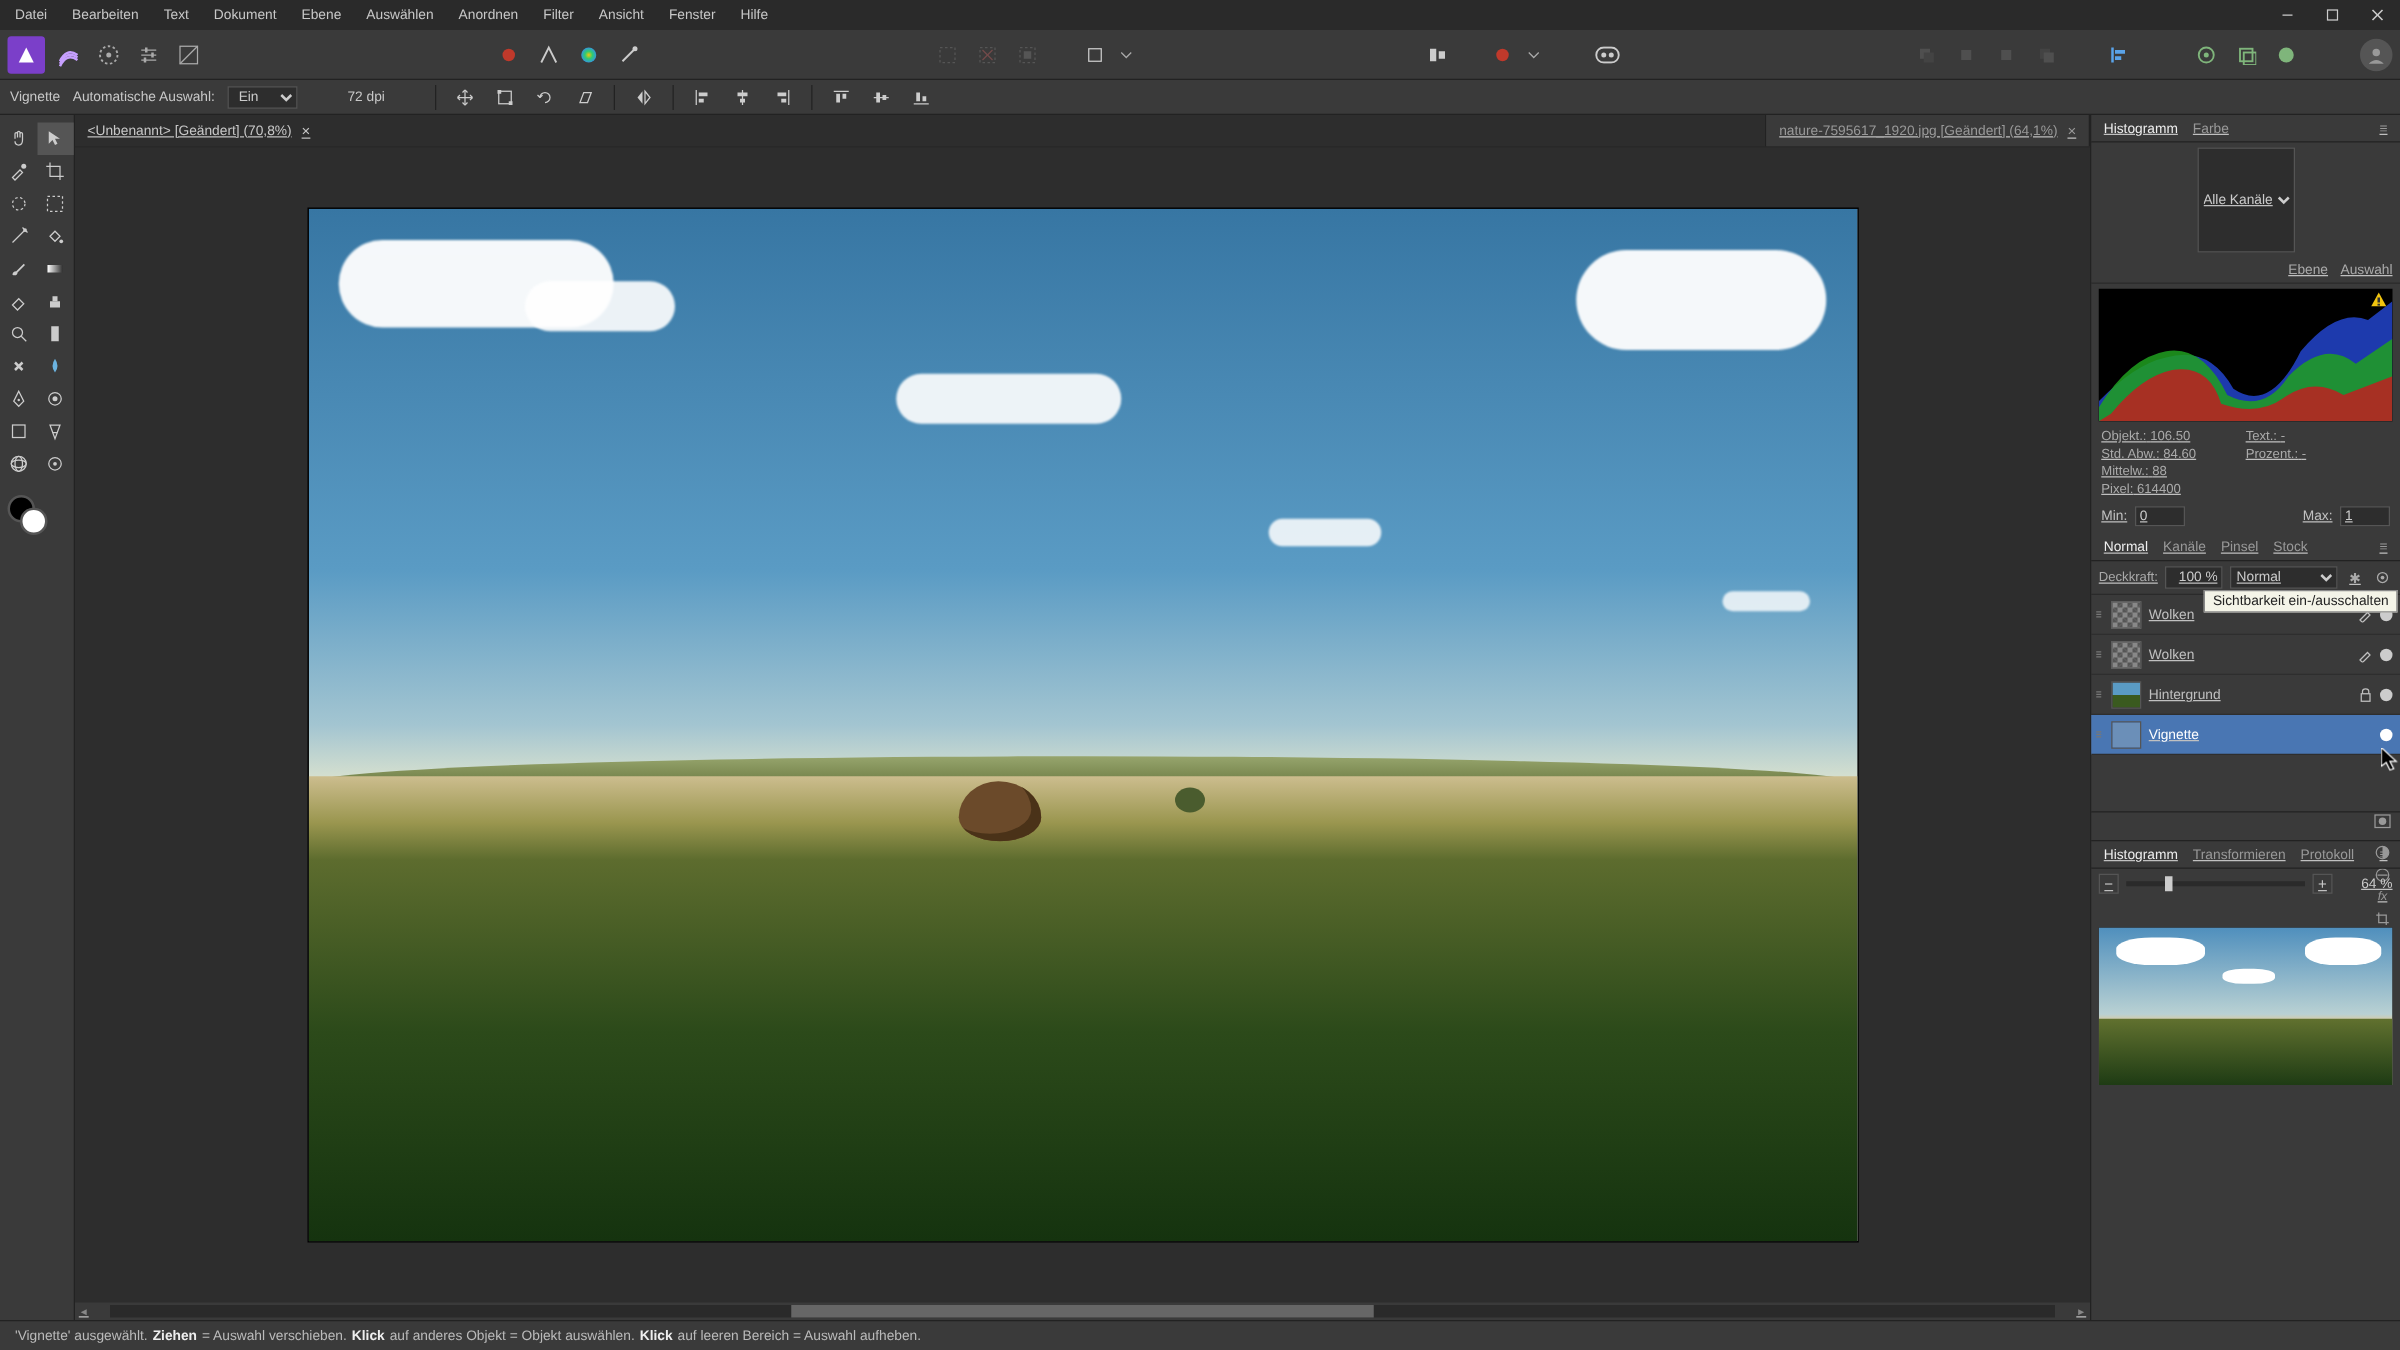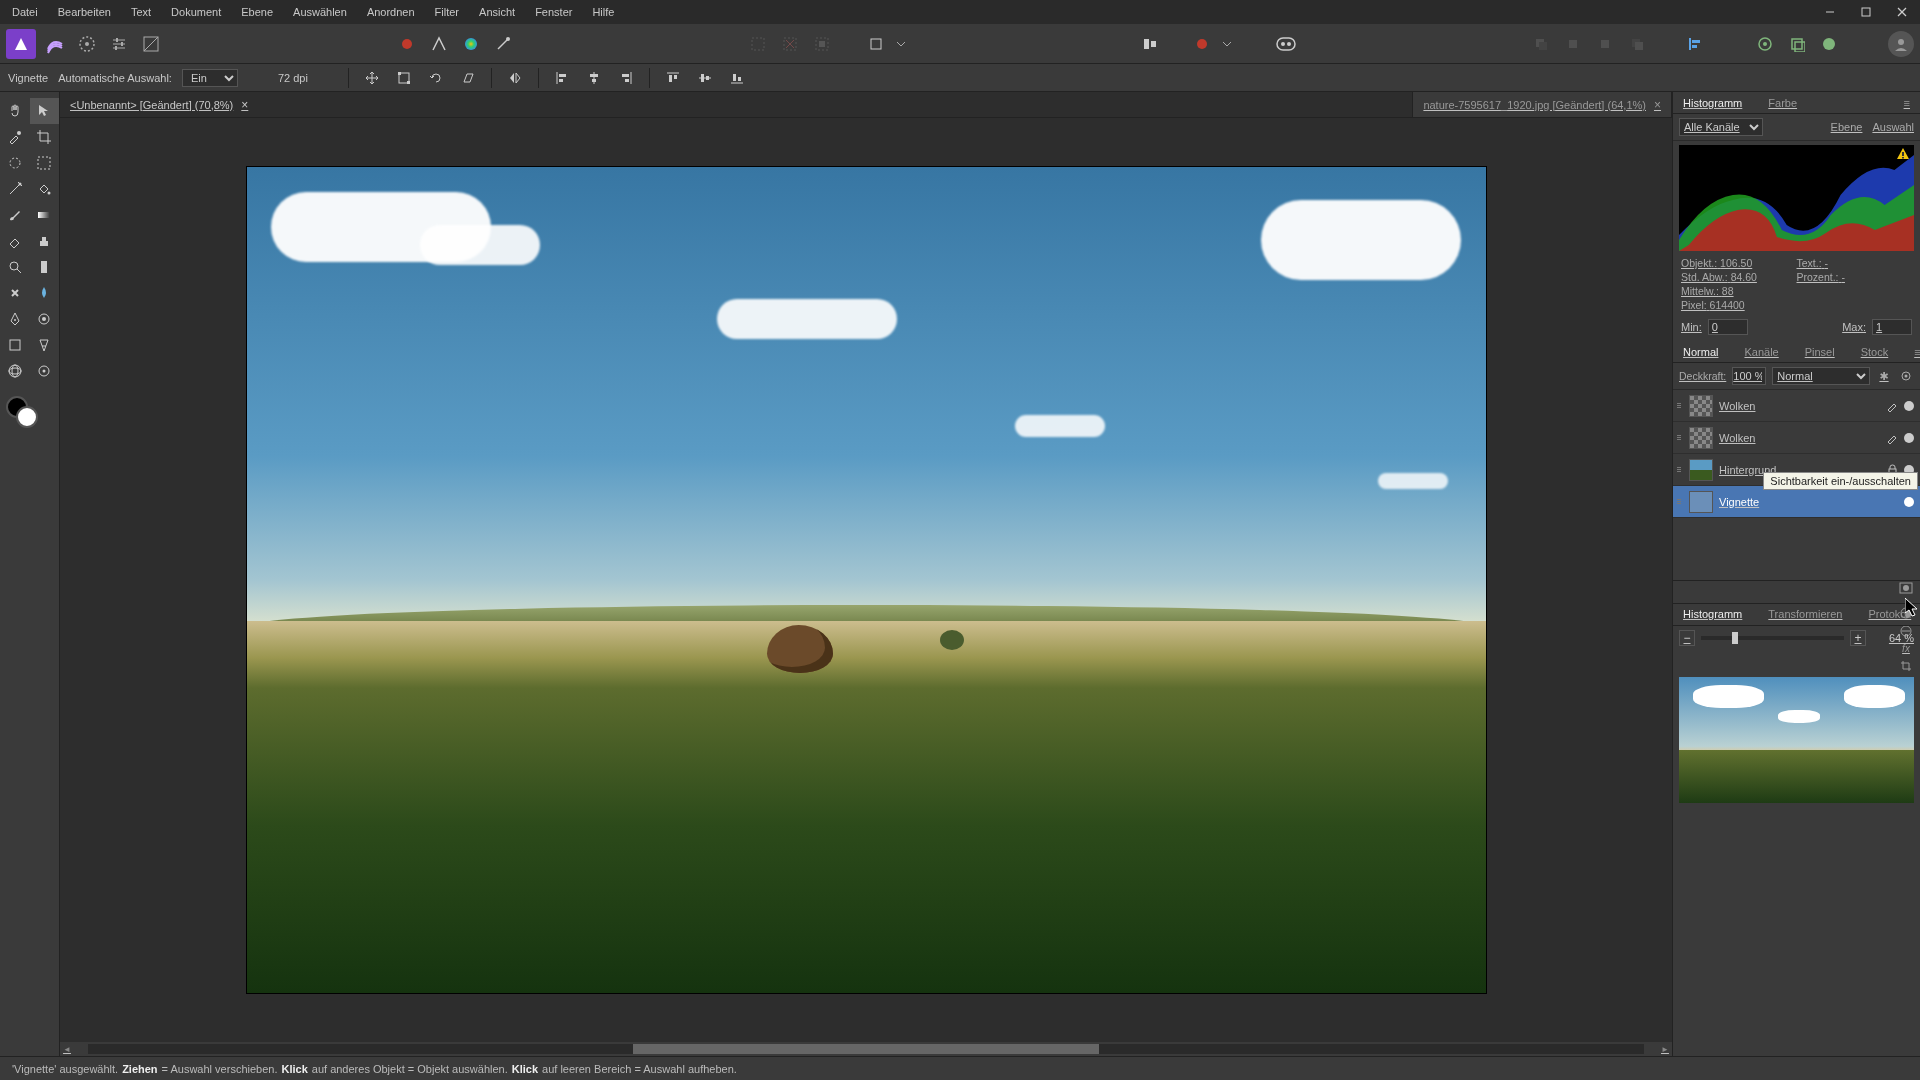--- a/index.html
+++ b/index.html
@@ -71,42 +71,42 @@
 .c4 { top:30%; left:62%; width:90px; height:22px; border-radius:20px; opacity:.85;}
 .c5 { top:37%; right:3%; width:70px; height:16px; border-radius:14px; opacity:.8;}
 
 .hscroll { height:14px; background:#3a3a3a; display:flex; align-items:center; }
 .hscroll .track { flex:1; height:10px; background:#2a2a2a; margin:0 14px; position:relative; }
 .hscroll .thumb { position:absolute; left:35%; width:30%; top:0; bottom:0; background:#666; }
 .hscroll .arrow { width:14px; text-align:center; font-size:8px; color:#888; }
 
 
 .rightcol { width: 248px; background:#3a3a3a; border-left:1px solid #222; display:flex; flex-direction:column; }
-.panel-tabs { display:flex; height:22px; align-items:center; border-bottom:1px solid #222; padding:0 4px; gap:14px; font-size:11px; }
+.panel-tabs { display:flex; height:22px; align-items:center; border-bottom:1px solid #222; padding:0 4px; gap:0; font-size:11px; }
 .panel-tabs span { padding:3px 6px; cursor:pointer; color:#999; }
 .panel-tabs span.active { color:#eee; }
 .panel-tabs .menuicon { margin-left:auto; cursor:pointer; }
 
-.histo-header { display:flex; align-items:center; padding:4px 6px; gap:8px; border-bottom:1px solid #2a2a2a;}
+.histo-header { display:flex; align-items:center; padding:4px 6px; gap:8px; border-bottom:1px solid #2a2a2a;flex-direction:column;}
 .histo-header select { background:#2d2d2d; border:1px solid #555; color:#ccc; font-size:11px; flex:0 0 84px; height:18px;}
 .histo-header .right-labels { margin-left:auto; display:flex; gap:10px; color:#aaa; }
 .warn-tri{ position:absolute; right:4px; top:2px; }
 
 .histo { height:106px; background:#000; margin:4px 6px; position:relative; overflow:hidden; }
 .histo svg { width:100%; height:100%; }
 
 .histo-stats { padding:2px 8px 4px; font-size:10.5px; color:#aaa; display:grid; grid-template-columns:1fr 1fr; row-gap:2px; }
 .histo-minmax { display:flex; align-items:center; padding:4px 8px 6px; gap:6px; }
 .histo-minmax input { width:40px; background:#2d2d2d; border:1px solid #555; color:#ccc; height:16px; font-size:11px; padding:0 3px; }
 .histo-minmax .gap { flex:1; }
 
 
 .layers-opts { display:flex; align-items:center; padding:4px 6px; gap:6px; border-bottom:1px solid #2a2a2a;}
 .layers-opts .lbl { color:#aaa; font-size:10.5px;}
-.layers-opts input.opacity { width:34px; background:#2d2d2d; border:1px solid #555; color:#ccc; height:18px; font-size:11px; text-align:right; padding-right:3px;}
+.layers-opts input.opacity { width:46px; background:#2d2d2d; border:1px solid #555; color:#ccc; height:18px; font-size:11px; text-align:right; padding-right:3px;}
 .layers-opts select { background:#2d2d2d; border:1px solid #555; color:#ccc; font-size:11px; height:18px; flex:1; }
 .layers-opts .tiny { width:16px; height:16px; display:flex; align-items:center; justify-content:center; cursor:pointer; color:#aaa; }
 
 .layers-list { }
 .layer { display:flex; align-items:center; height:32px; border-bottom:1px solid #2e2e2e; padding:0 6px 0 2px; gap:6px; }
 .layer.selected { background:#4976b3; color:#fff; }
 .layer .grip { width:8px; display:flex; flex-direction:column; gap:1px; align-items:center; }
 .layer .grip i{ width:4px; height:1px; background:#777; display:block;}
 .layer .thumb { width:24px; height:22px; background:#222; border:1px solid #555; display:flex; align-items:center; justify-content:center; overflow:hidden;}
 .layer .thumb.checker { background-image: linear-gradient(45deg,#555 25%,transparent 25%),linear-gradient(-45deg,#555 25%,transparent 25%),linear-gradient(45deg,transparent 75%,#555 75%),linear-gradient(-45deg,transparent 75%,#555 75%); background-size:8px 8px; background-position:0 0,0 4px,4px -4px,-4px 0; background-color:#888;}

